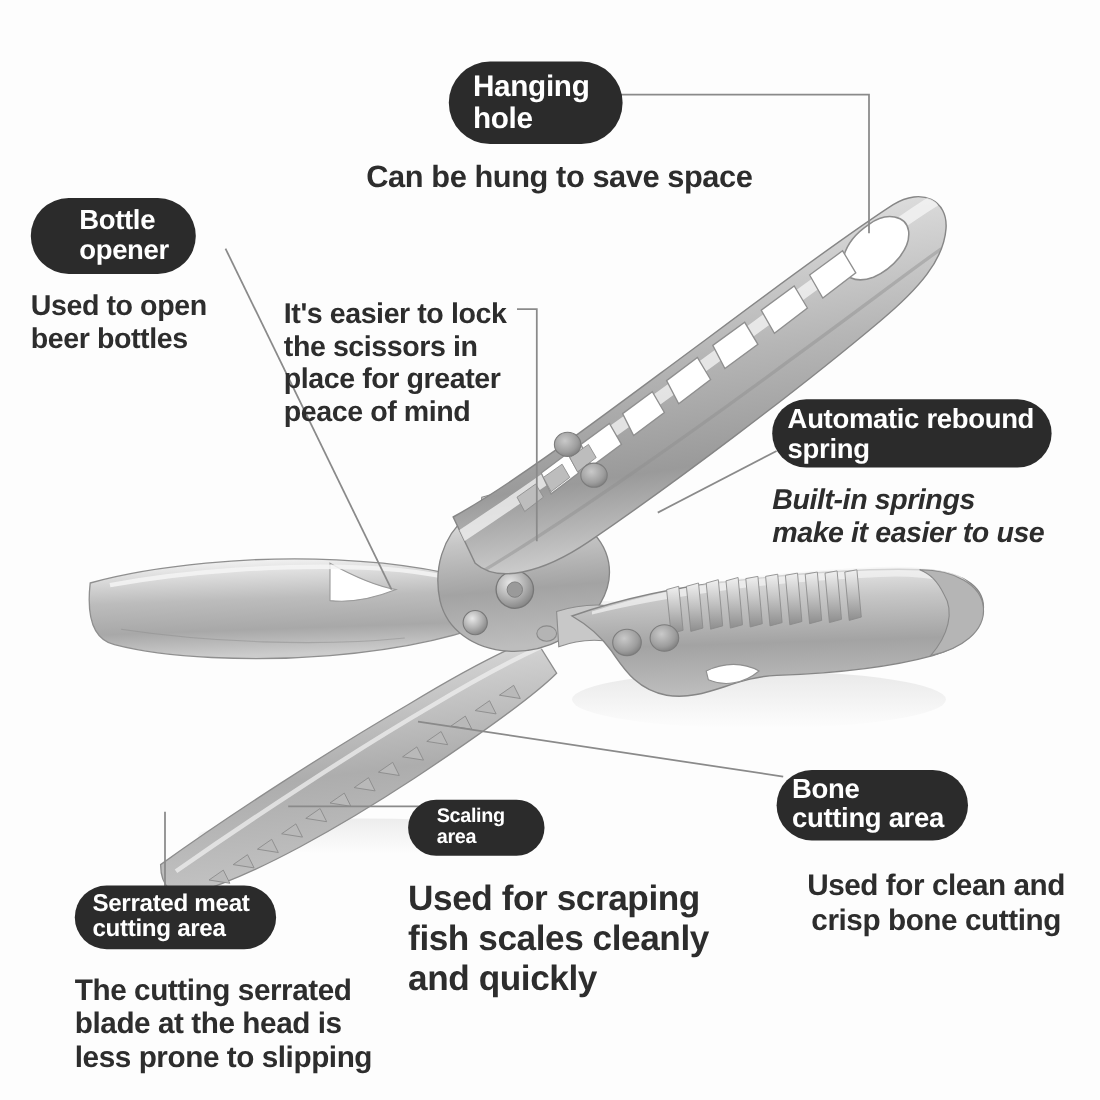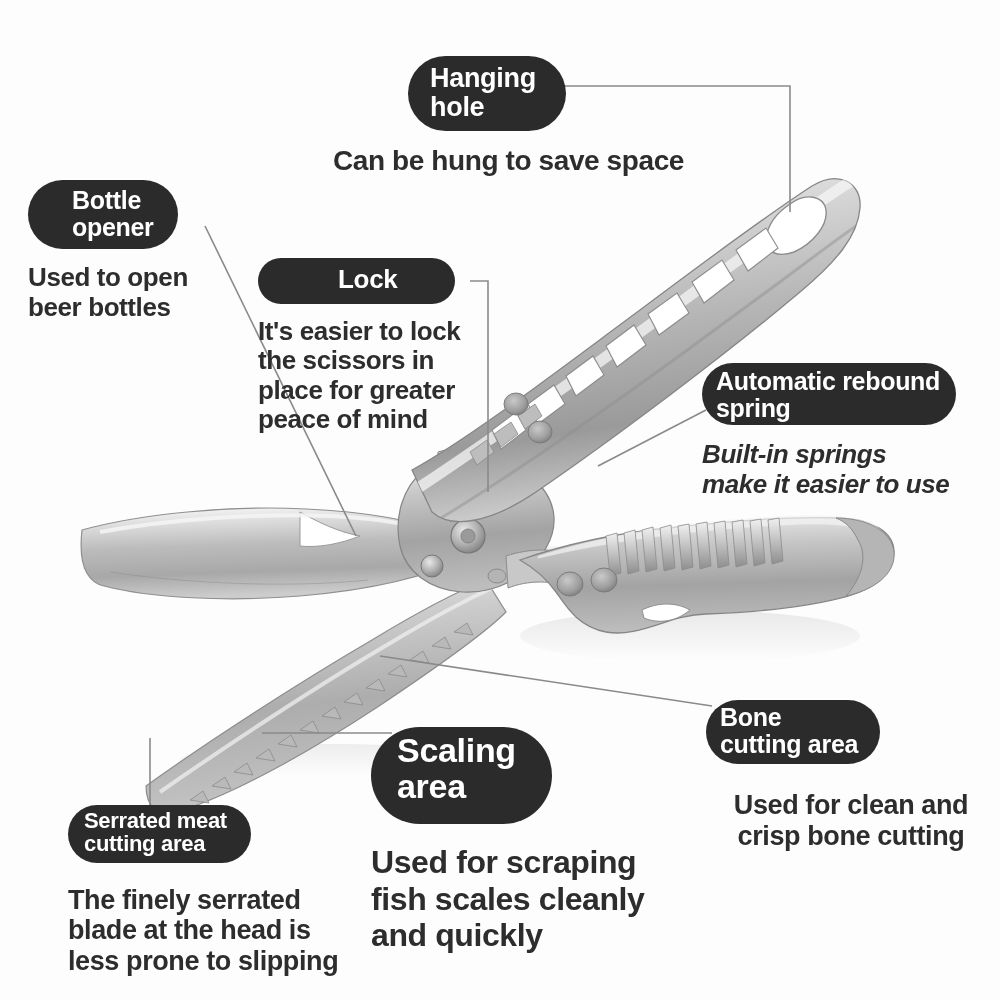--- a/index.html
+++ b/index.html
@@ -59,21 +59,21 @@
 
   #c-spring         { left:702px; top:363px; width:296px; }
   #c-spring .pill   { font-size:25px; padding:5px 16px 4px 14px; }
   #c-spring .desc   { font-size:26px; margin-top:15px;font-style:italic; }
 
   #c-bone           { left:706px; top:700px; width:290px; }
   #c-bone .pill     { font-size:25px; padding:4px 22px 7px 14px; }
   #c-bone .desc     { font-size:27px; margin-top:26px;text-align:center; }
 
   #c-scaling        { left:371px; top:727px; width:300px; }
-  #c-scaling .pill  { font-size:34px; padding:5px 36px 20px 26px; }
+  #c-scaling .pill  { font-size:18px; padding:5px 36px 8px 26px; }
   #c-scaling .desc  { font-size:32px; margin-top:20px; }
 
   #c-serrated       { left:68px;  top:805px; width:320px; }
   #c-serrated .pill { font-size:22px; padding:4px 24px 7px 16px; }
   #c-serrated .desc { font-size:27px; margin-top:22px; }
 </style>
 </head>
 <body>
 
 <div id="stage">
@@ -284,21 +284,20 @@
 beer bottles</div>
   </div>
 
   <div class="callout" id="c-hanging">
     <div class="pill">Hanging
 hole</div>
     <div class="desc">Can be hung to save space</div>
   </div>
 
   <div class="callout" id="c-lock">
-    <div class="pill">Lock</div>
     <div class="desc">It's easier to lock
 the scissors in
 place for greater
 peace of mind</div>
   </div>
 
   <div class="callout" id="c-spring">
     <div class="pill">Automatic rebound
 spring</div>
     <div class="desc">Built-in springs
@@ -316,18 +315,18 @@
     <div class="pill">Scaling
 area</div>
     <div class="desc">Used for scraping
 fish scales cleanly
 and quickly</div>
   </div>
 
   <div class="callout" id="c-serrated">
     <div class="pill">Serrated meat
 cutting area</div>
-    <div class="desc">The finely serrated
+    <div class="desc">The cutting serrated
 blade at the head is
 less prone to slipping</div>
   </div>
 
 </div>
 
 </body></html>

